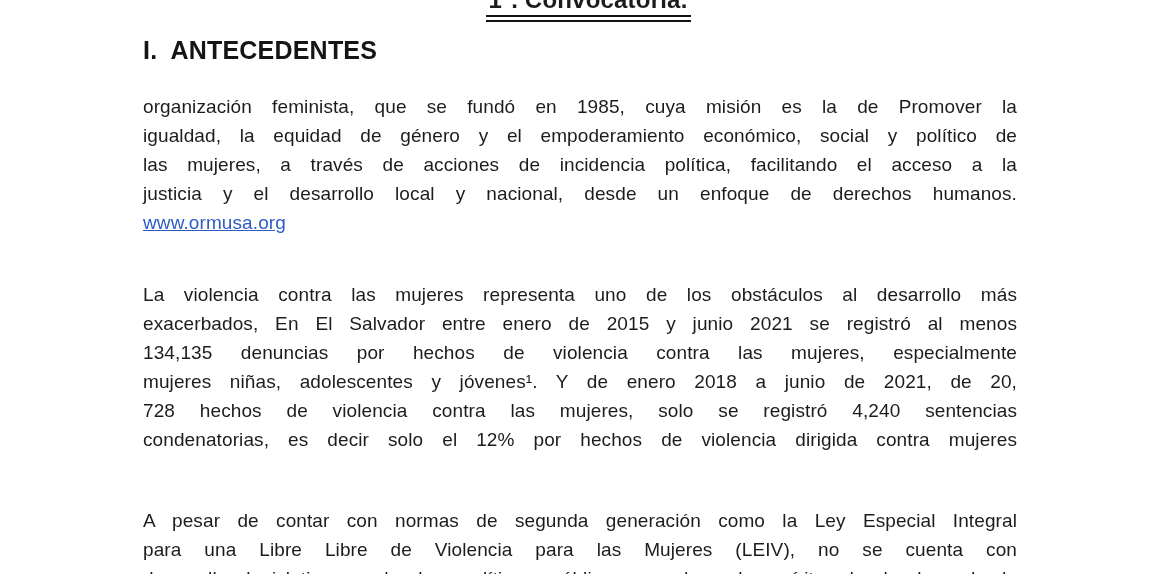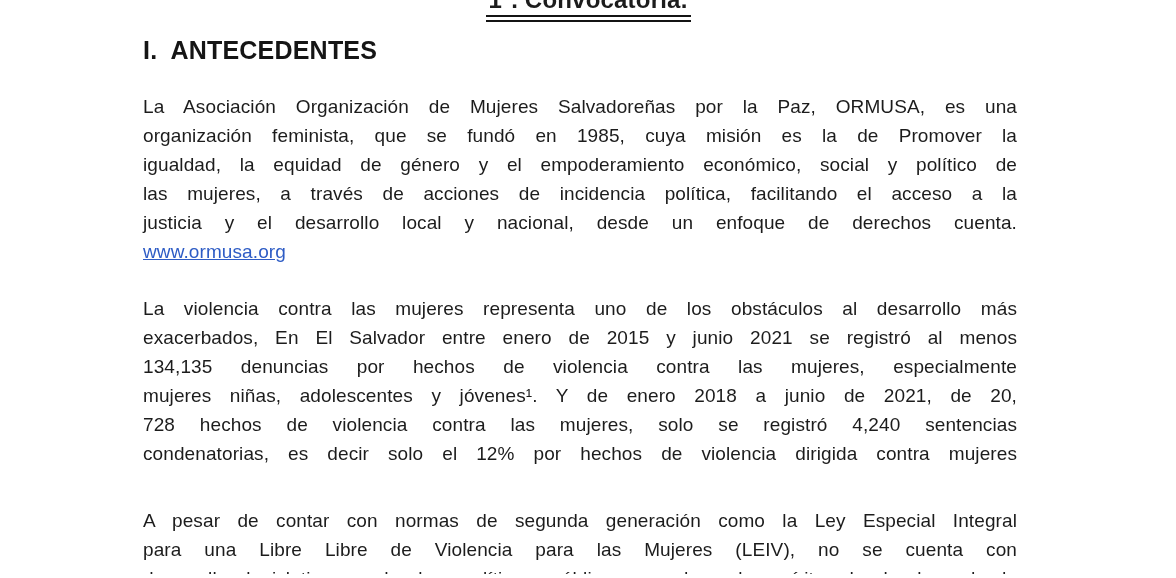--- a/index.html
+++ b/index.html
@@ -42,43 +42,42 @@
   }
   .para {
     position: absolute;
     left: 143px;
     width: 874px;
     font-size: 19px;
     line-height: 29px;
     letter-spacing: 0.1px;
   }
   .p1 { top: 92px; }
-  .p2 { top: 294px; }
+  .p2 { top: 280px; }
   .p3 { top: 506px; }
   .jline { text-align: justify; text-align-last: justify; }
   .lline { text-align: left; }
   a.doclink { color: #2e5cc5; text-decoration: underline; }
 </style>
 </head>
 <body>
 
 <div class="page">
 
   <div class="conv">
     <span class="u">1ª. Convocatoria.</span>
   </div>
 
   <div class="sec-heading">I. ANTECEDENTES</div>
 
   <div class="para p1">
-    <div class="jline">La Asociación Organización de Mujeres Salvadoreñas por la Paz, ORMUSA, es una</div>
     <div class="jline">organización feminista, que se fundó en 1985, cuya misión es la de Promover la</div>
     <div class="jline">igualdad, la equidad de género y el empoderamiento económico, social y político de</div>
     <div class="jline">las mujeres, a través de acciones de incidencia política, facilitando el acceso a la</div>
-    <div class="jline">justicia y el desarrollo local y nacional, desde un enfoque de derechos cuenta.</div>
+    <div class="jline">justicia y el desarrollo local y nacional, desde un enfoque de derechos humanos.</div>
     <div class="lline">
       <a href="#" class="doclink">www.ormusa.org</a>
     </div>
   </div>
 
   <div class="para p2">
     <div class="jline">La violencia contra las mujeres representa uno de los obstáculos al desarrollo más</div>
     <div class="jline">exacerbados, En El Salvador entre enero de 2015 y junio 2021 se registró al menos</div>
     <div class="jline">134,135 denuncias por hechos de violencia contra las mujeres, especialmente</div>
     <div class="jline">mujeres niñas, adolescentes y jóvenes¹. Y de enero 2018 a junio de 2021, de 20,</div>

